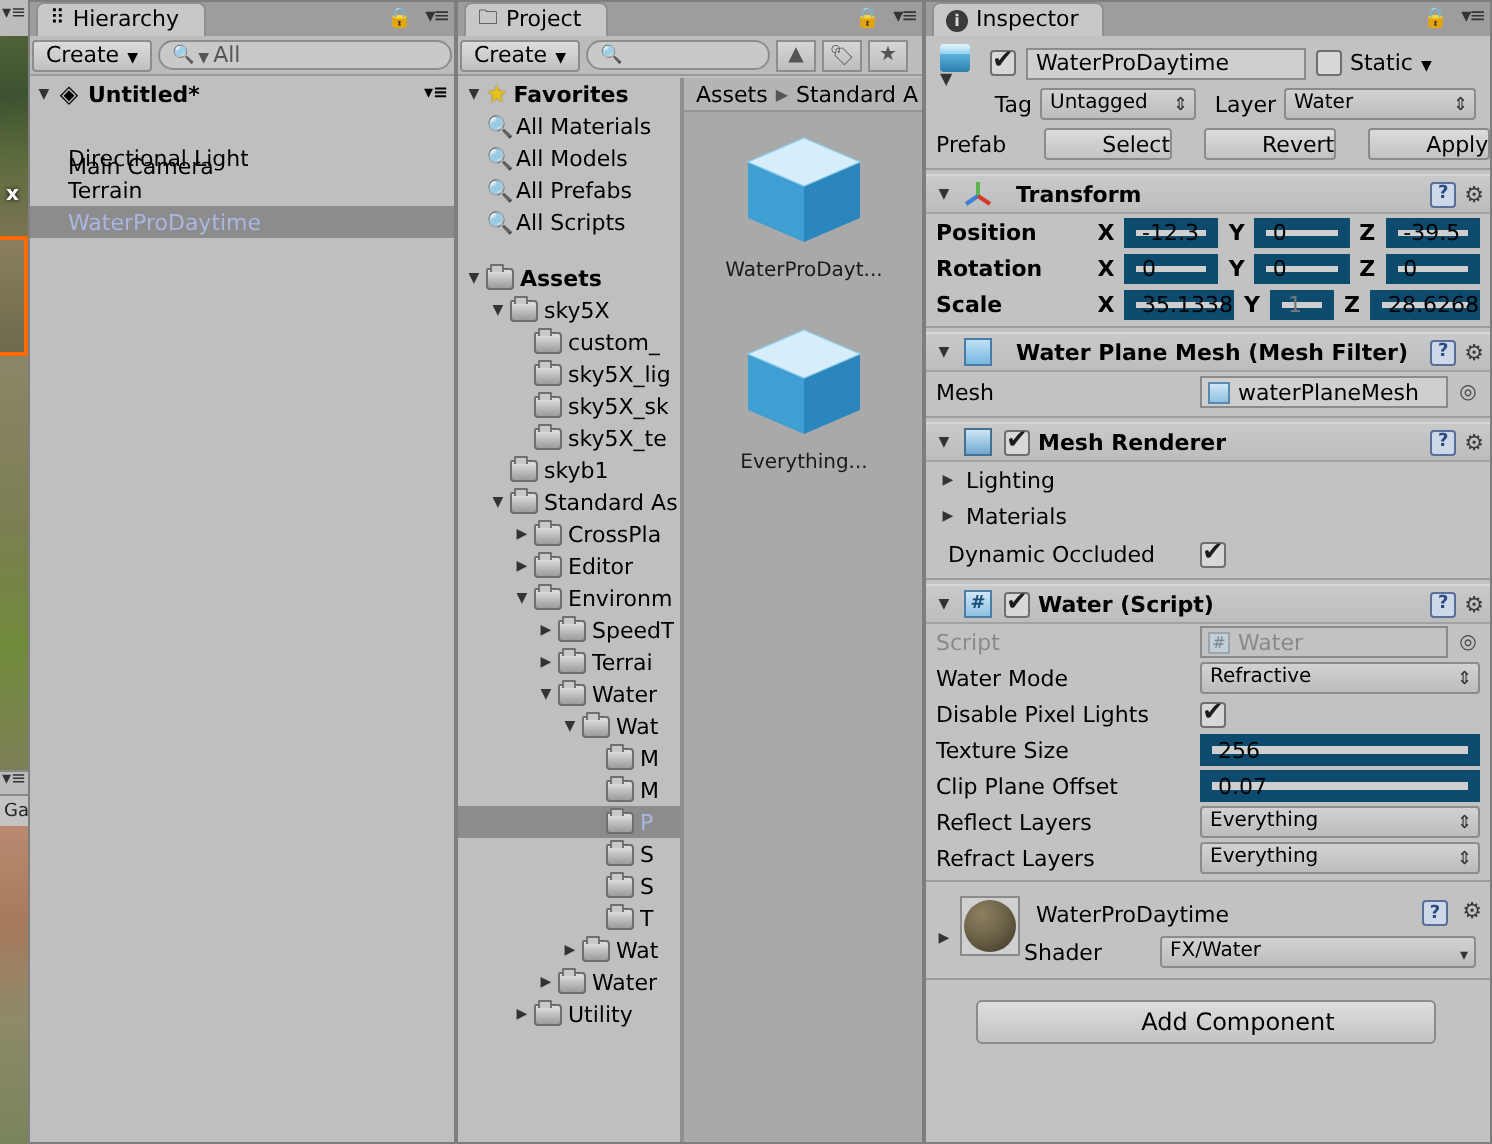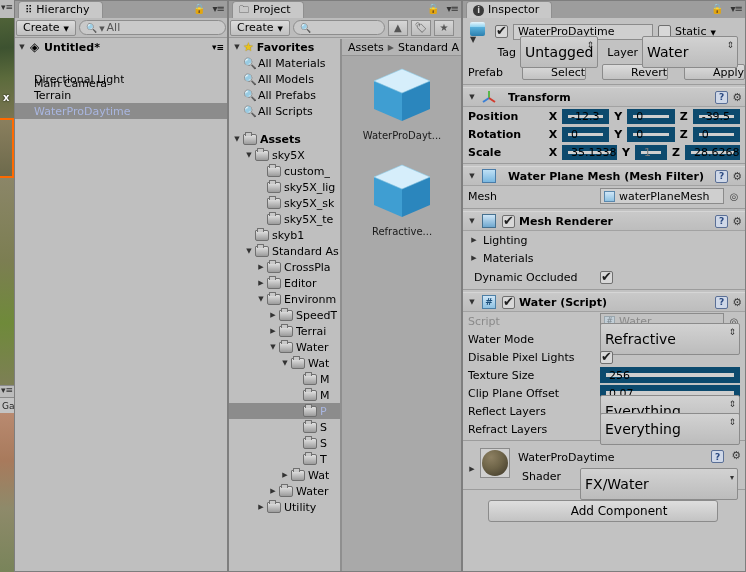--- a/index.html
+++ b/index.html
@@ -85,22 +85,22 @@
   .insp { position:absolute; left:462px; top:0; width:284px; height:572px; background:#c2c2c2; }
   .insp-body { position:absolute; left:0; top:18px; width:284px; bottom:0; background:#c2c2c2; overflow:hidden;}
   .namerow { height:24px; display:flex; align-items:center; padding:3px 6px 0 6px; gap:5px;}
   .go-ico { width:22px; height:22px; position:relative; flex:none;}
   .cb { width:13px; height:13px; background:#d8d8d8; border:1px solid #6f6f6f; border-radius:2px; flex:none; position:relative;}
   .cb.on:after { content:"✔"; position:absolute; left:0px; top:-3px; font-size:13px; color:#1d1d1d; }
   .txtfield { height:16px; background:#cfcfcf; border:1px solid #8b8b8b; font-size:11px; line-height:14px; padding:0 4px; display:flex; align-items:center;}
   .staticwrap { display:flex; align-items:center; gap:4px; font-size:11px;}
   .taglayer { height:20px; display:flex; align-items:center; padding:0 6px; gap:4px; font-size:11px;}
   .lbl-r { text-align:right; }
-  .dropdown { height:32px; background:linear-gradient(180deg,#d2d2d2,#bcbcbc); border:1px solid #8b8b8b; border-radius:2px;
-    font-size:14px; line-height:14px; padding:0 14px 0 4px; display:flex; align-items:center; position:relative;}
+  .dropdown { height:16px; background:linear-gradient(180deg,#d2d2d2,#bcbcbc); border:1px solid #8b8b8b; border-radius:2px;
+    font-size:10px; line-height:14px; padding:0 14px 0 4px; display:flex; align-items:flex-start; position:relative;}
   .dropdown:after { content:"⇕"; position:absolute; right:3px; top:1px; font-size:9px; color:#333;}
   .dropdown.flat:after { content:"▾"; font-size:8px; top:2px;}
   .prefabrow { height:20px; display:flex; align-items:center; padding:0 6px 0 6px; gap:16px; font-size:11px;}
   .pbtn { flex:1; height:16px; background:linear-gradient(180deg,#dcdcdc,#c2c2c2); border:1px solid #8b8b8b; border-radius:2px;
     display:flex; align-items:center; justify-content:center; font-size:11px;padding-left:28px;}
   .sep { height:1px; background:#9c9c9c; margin:2px 0; }
   .comp-hdr { height:20px; display:flex; align-items:center; padding:0 4px; gap:4px; font-size:11px; font-weight:bold;
     background:linear-gradient(180deg,#c9c9c9,#bdbdbd); border-top:1px solid #d6d6d6; border-bottom:1px solid #a2a2a2;}
   .hdr-right { margin-left:auto; display:flex; align-items:center; gap:4px; }
   .helpbox { width:13px; height:13px; background:#cfd8e8; border:1px solid #5a6f96; border-radius:2px; color:#2c4a82; font-size:9px; font-weight:bold; display:flex; align-items:center; justify-content:center;}
@@ -381,21 +381,21 @@
               </svg></div>
             <div class="asset-lbl">WaterProDayt...</div>
           </div>
           <div class="asset" style="left: 10px; top: 104px;">
             <div class="cube"><svg width="64" height="62" viewBox="0 0 64 62">
                 <polygon points="32,4 60,16 32,28 4,16" fill="#d6eefb"></polygon>
                 <polygon points="4,16 32,28 32,56 4,44" fill="#3f9ed2"></polygon>
                 <polygon points="60,16 32,28 32,56 60,44" fill="#2b86bd"></polygon>
                 <polygon points="32,4 60,16 32,28 4,16" fill="none" stroke="#8fd0ee" stroke-width="0.6"></polygon>
               </svg></div>
-            <div class="asset-lbl">Refractive...</div>
+            <div class="asset-lbl">Everything...</div>
           </div>
         </div>
     </div>
 
     <div class="panel-edge"></div>
   </div>
 
   <div class="insp">
     <div class="tabrow">
       <div class="tab">
@@ -591,21 +591,21 @@
         </div>
 
       <div class="sep"></div>
 
       <div style="position:relative; height:44px; padding-top:4px;">
         <span class="arrow" style="position:absolute; left:4px; top:22px;">▶</span>
         <div class="matthumb" style="position:absolute; left:18px; top:5px;">
           <div class="matball"></div>
         </div>
         <div style="position:absolute; left:56px; top:8px; font-size:11px;">WaterProDaytime</div>
-        <div style="position:absolute; left:60px; top:27px; font-size:11px;">Shader</div>
+        <div style="position:absolute; left:50px; top:27px; font-size:11px;">Shader</div>
         <div class="dropdown flat" style="position:absolute; left:118px; top:25px; width:158px;">
           <span>FX/Water</span>
         </div>
         <span class="helpbox" style="position:absolute; right:22px; top:7px;">?</span>
         <span class="gear" style="position:absolute; right:5px; top:6px;">⚙</span>
       </div>
 
       <div class="sep"></div>
 
       <div style="position:relative; height:40px;">

